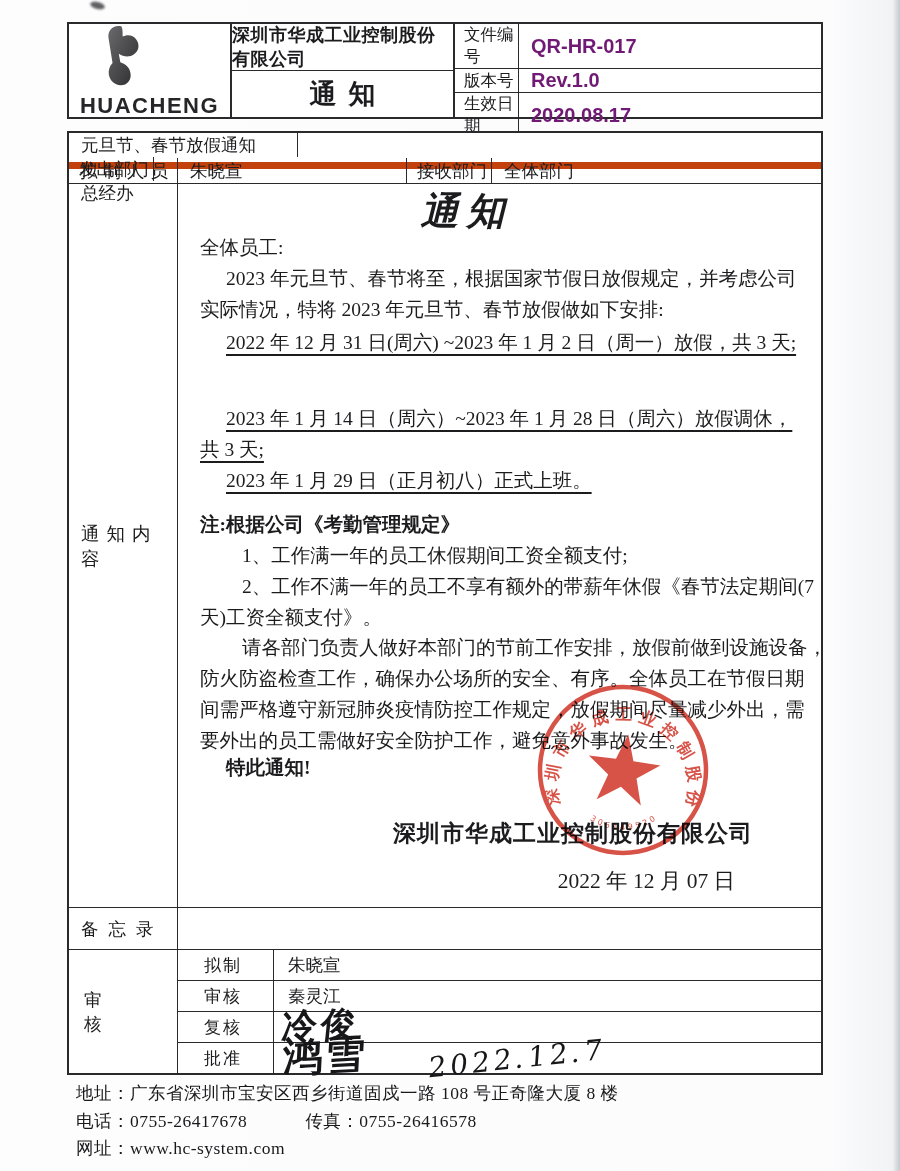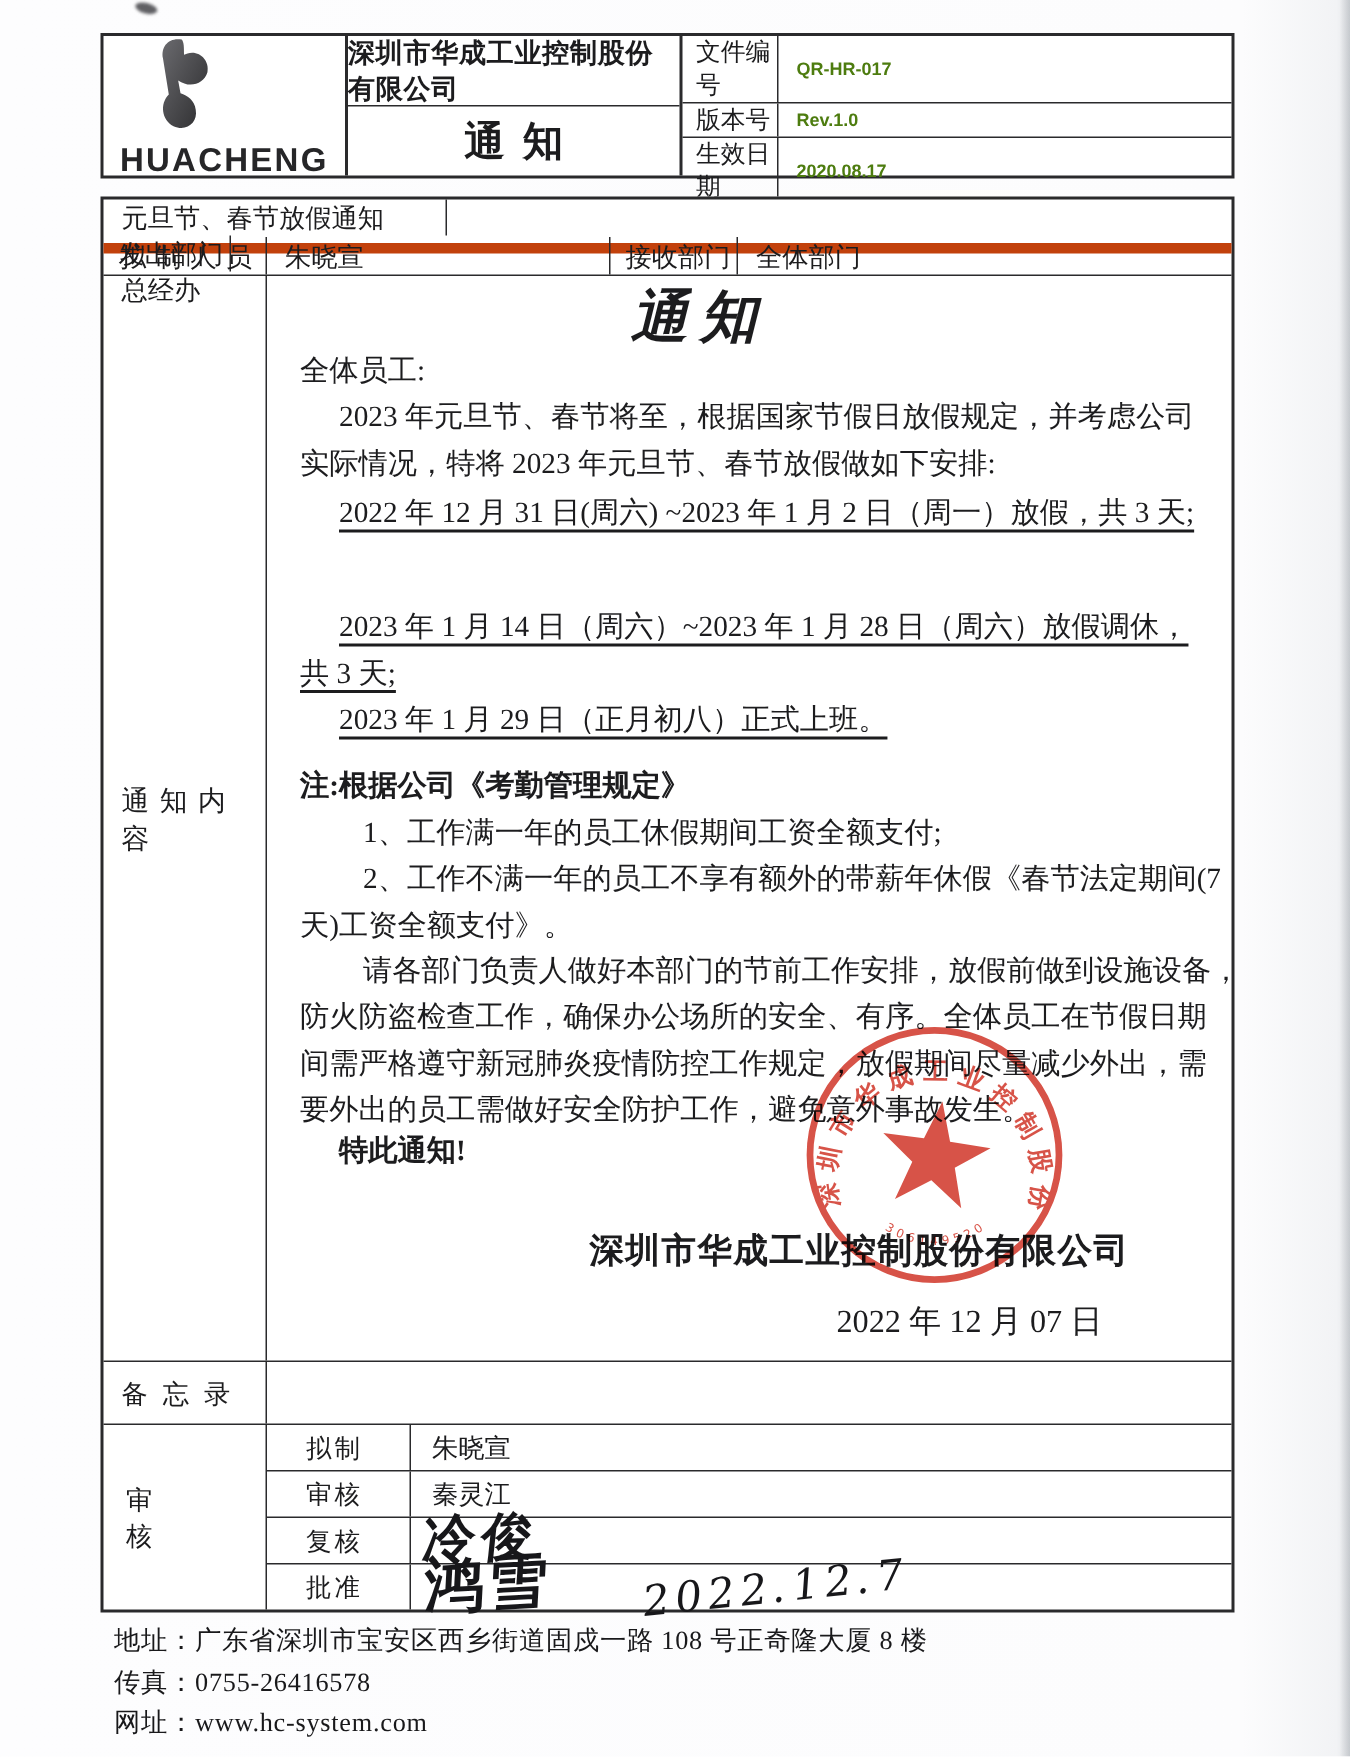--- a/index.html
+++ b/index.html
@@ -24,22 +24,22 @@
   .hdr-mid { width:223px; border-right:2px solid #2a2a2c; display:flex; flex-direction:column; }
   .hdr-company { height:50%; border-bottom:1px solid #2a2a2c; display:flex;
     align-items:center; justify-content:center; font-size:18px; font-weight:600; letter-spacing:.5px; }
   .hdr-doctype { height:50%; display:flex; align-items:center; justify-content:center;
     font-size:27px; font-weight:700; letter-spacing:12px; text-indent:12px; }
   .hdr-right { flex:1; display:flex; flex-direction:column; }
   .hdr-row { flex:1; display:flex; border-bottom:1px solid #2a2a2c; }
   .hdr-row:last-child { border-bottom:none; }
   .hl { width:64px; border-right:1px solid #2a2a2c; display:flex; align-items:center;
     padding-left:9px; font-size:16.5px; }
-  .hv { flex:1; display:flex; align-items:center; padding-left:12px; font-size:12px;
-    font-family:"Liberation Sans","DejaVu Sans",sans-serif; font-weight:600; color:#4d7c0f; }
+  .hv { flex:1; display:flex; align-items:center; padding-left:12px; font-size:20px;
+    font-family:"Liberation Sans","DejaVu Sans",sans-serif; font-weight:600; color:#701a75; }
 
   
   .main { position:absolute; left:67px; top:131px; width:756px; height:944px;
     border:2px solid #2a2a2c; background:#fff; }
   .m-row { position:absolute; left:0; width:100%; display:flex; }
   .rowA { top:0; height:36px; border-bottom:7px solid #c2410c;flex-direction:column; }
   .rowB { top:25px; height:26px; border-bottom:1px solid #2a2a2c; }
   .rowC { top:51px; height:724px; border-bottom:1px solid #2a2a2c; }
   .rowD { top:775px; height:42px; border-bottom:1px solid #2a2a2c; }
   .rowE { top:817px; height:123px; }
@@ -253,17 +253,18 @@
       </text>
       <text fill="#d23b2e" font-size="8" letter-spacing="3" font-family="'DejaVu Sans','Liberation Sans',sans-serif">
         <textPath href="#ringBottom" startOffset="6">3061495204</textPath>
       </text>
     </svg>
   </div>
 
   <div class="footer">
     <div class="f-line">地址：广东省深圳市宝安区西乡街道固戍一路 108 号正奇隆大厦 8 楼</div>
     <div class="f-line f-contact">
+      <span>电话：0755-26417678</span>
       <span>传真：0755-26416578</span>
     </div>
     <div class="f-line">网址：www.hc-system.com</div>
   </div>
 </div>
 
 </body></html>

